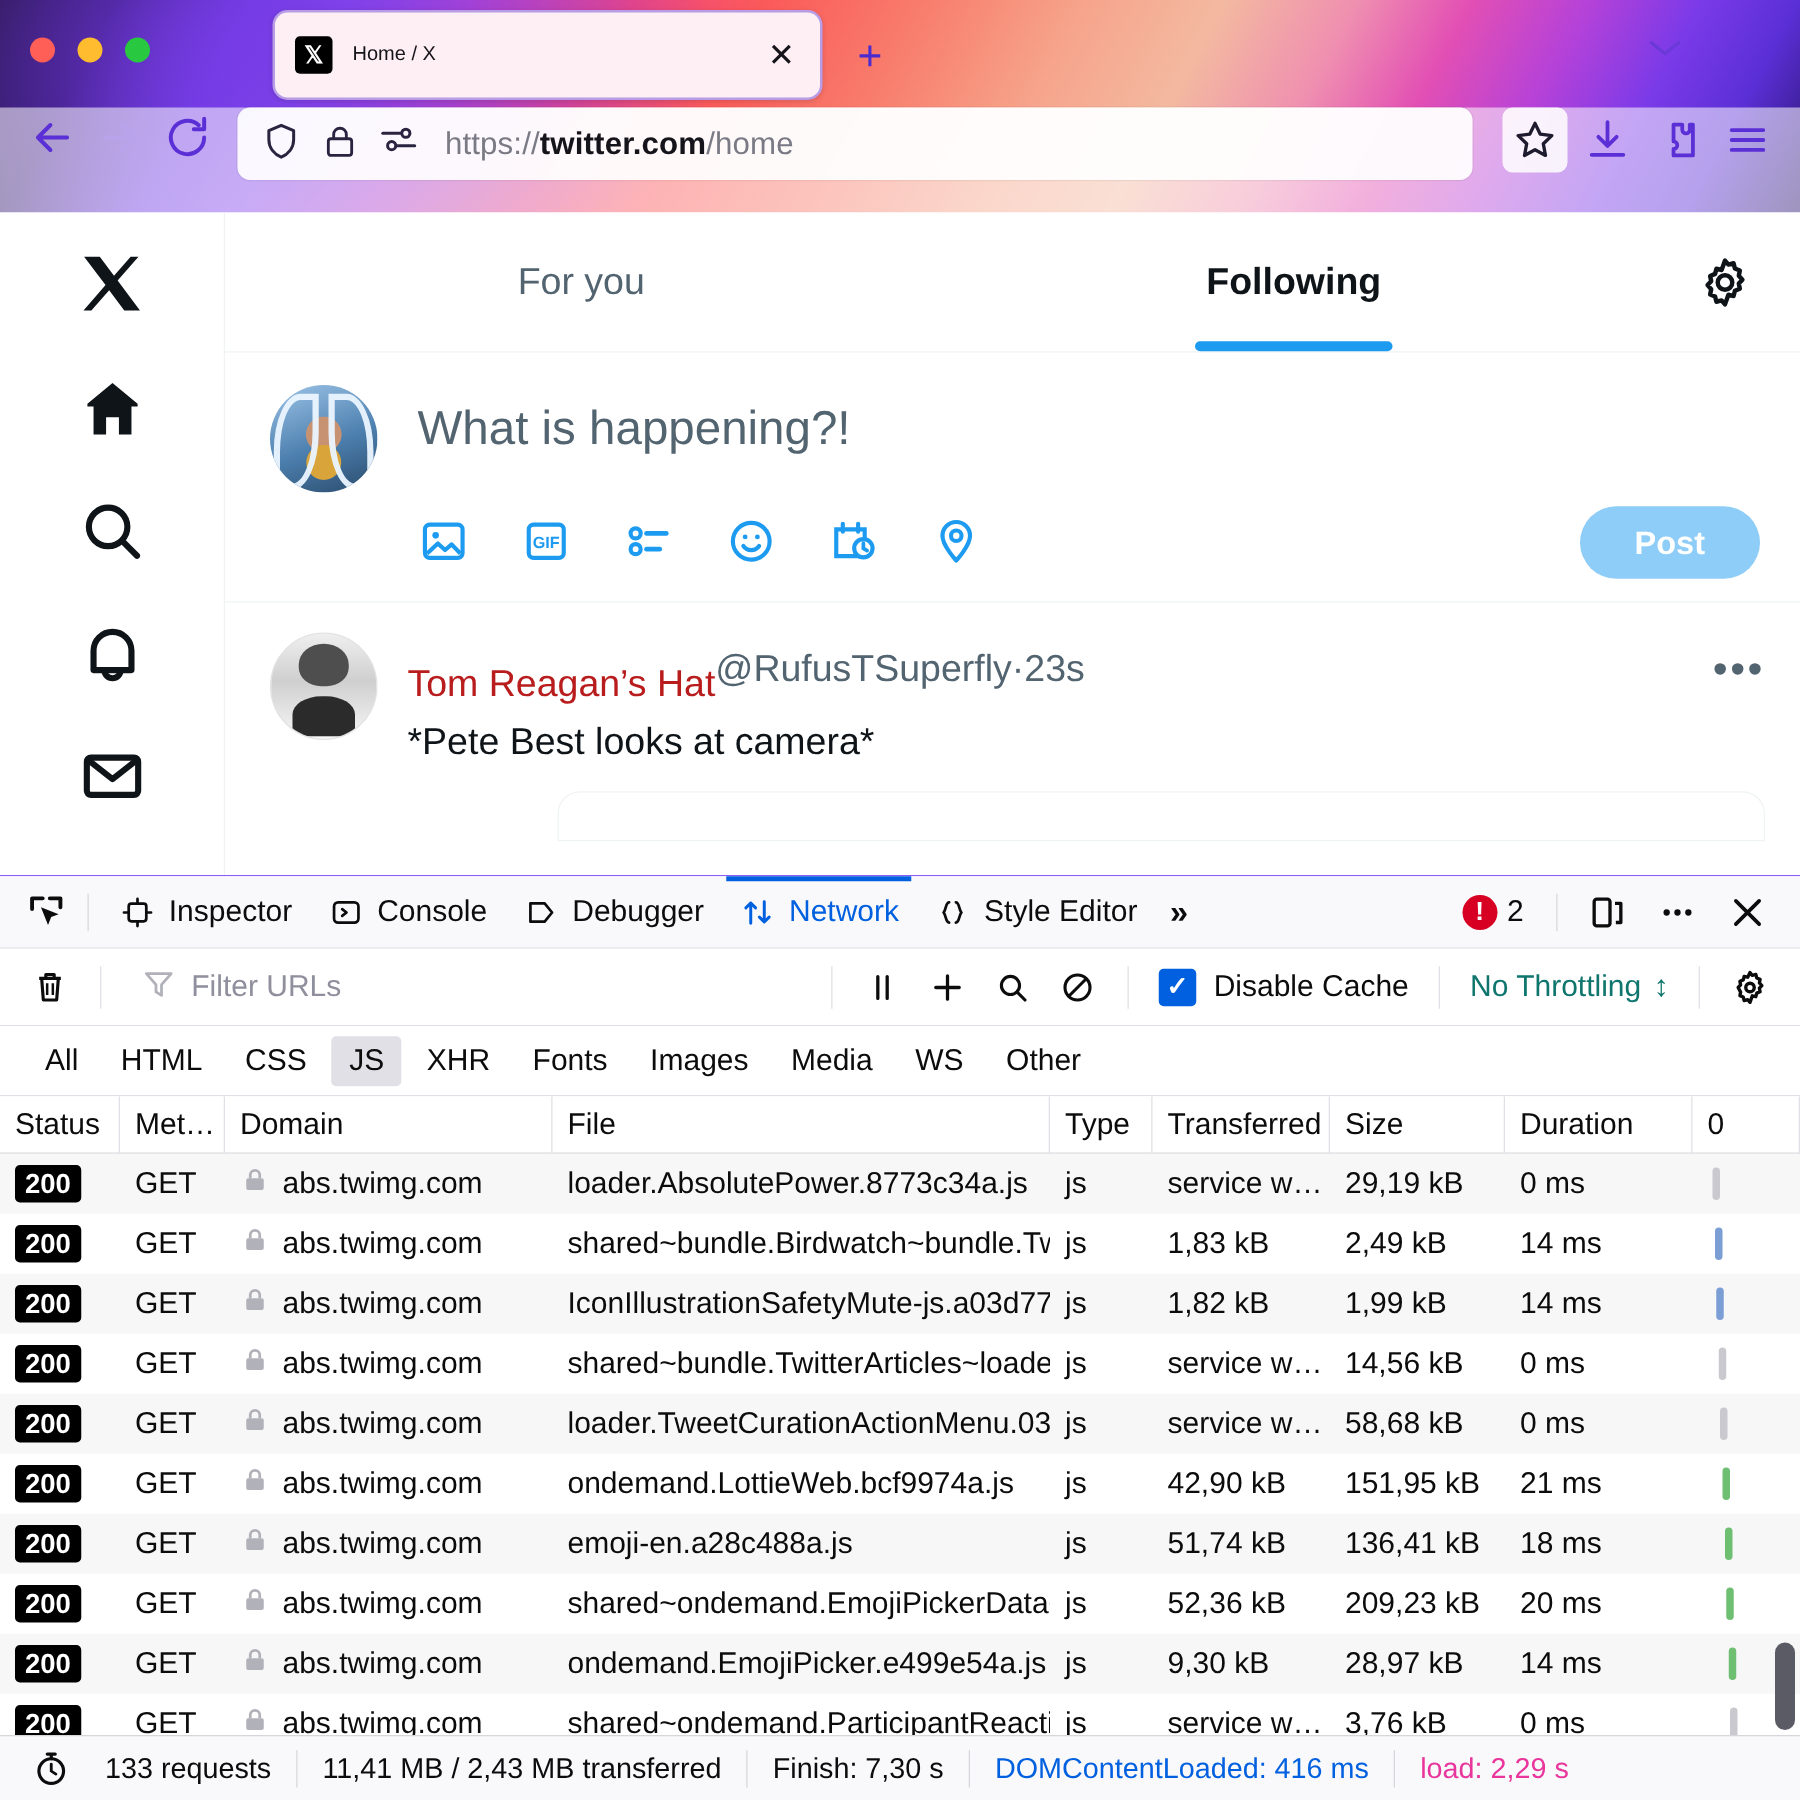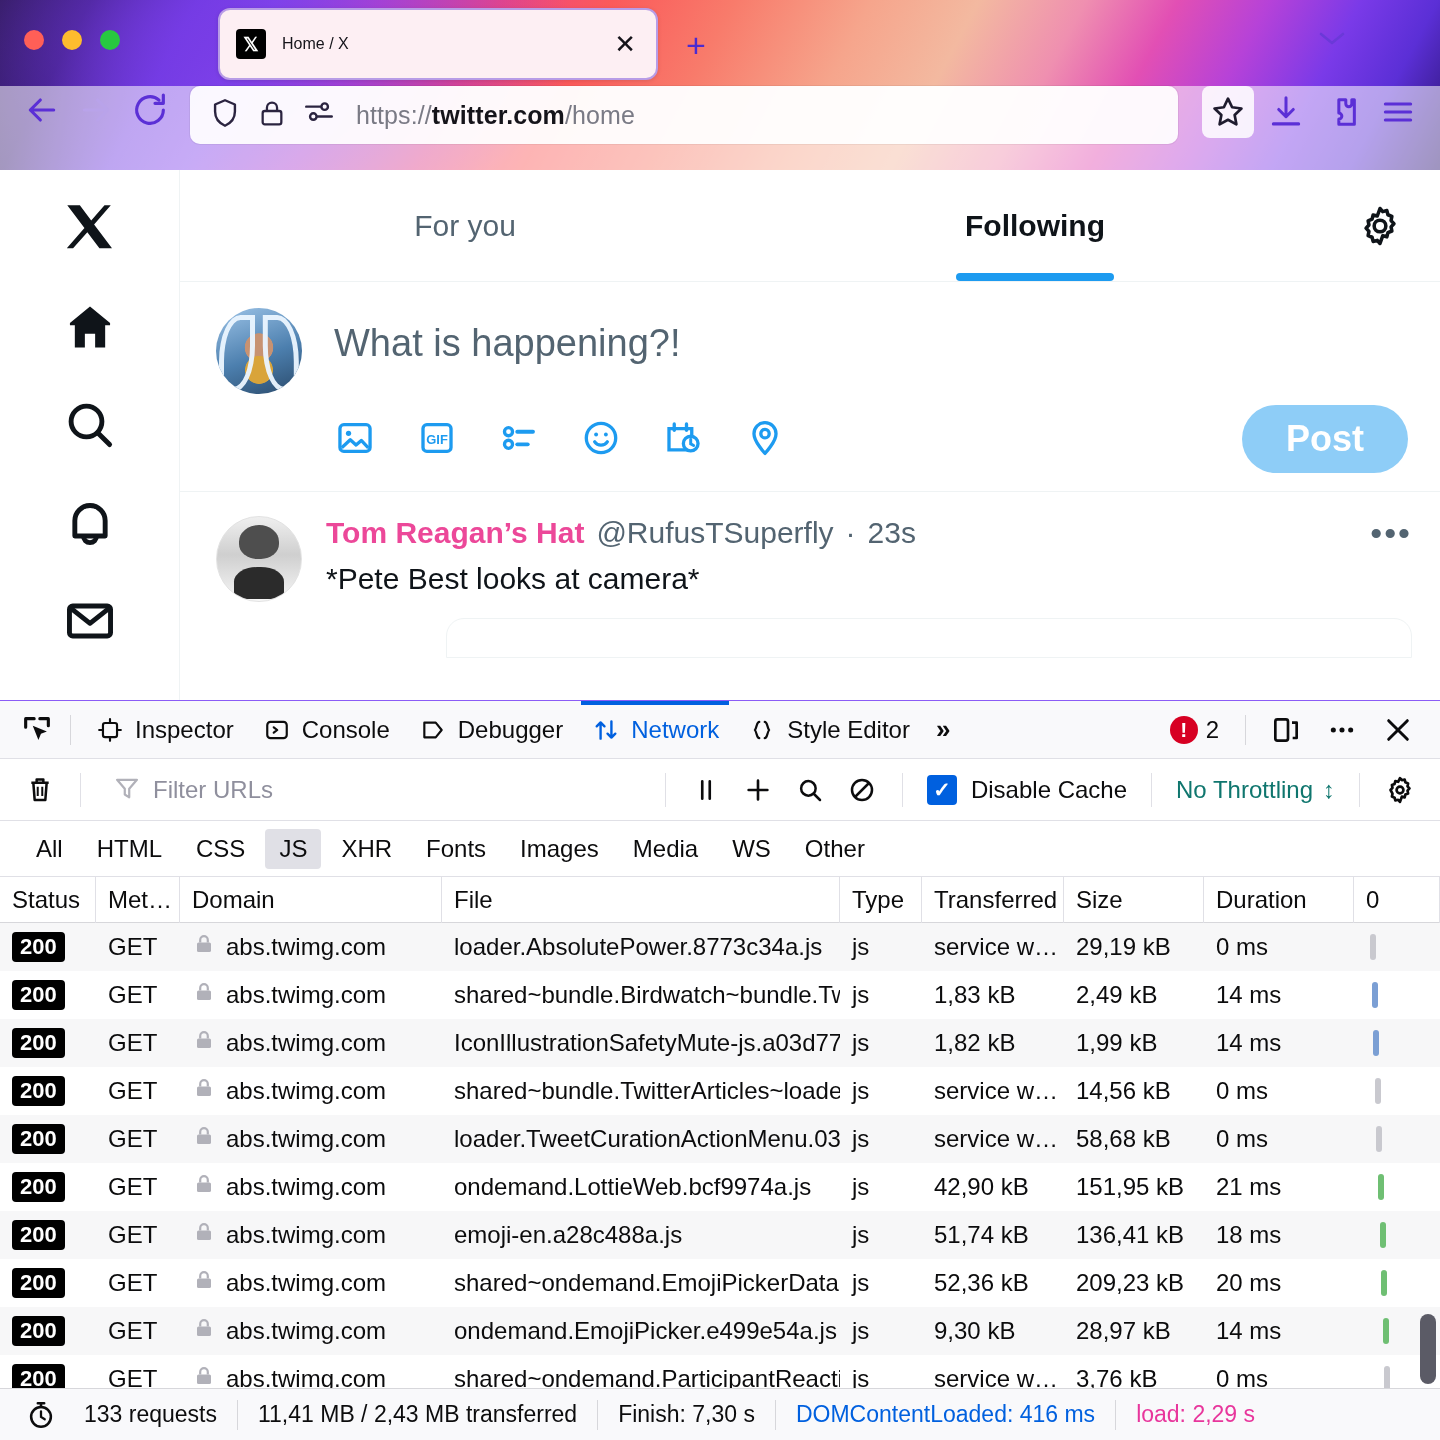--- a/index.html
+++ b/index.html
@@ -159,21 +159,21 @@
   .composer-placeholder {
     font-size: 38px; color: #536471; padding: 14px 0 0 8px;
   }
   .composer-actions {
     display:flex; align-items:center; margin-top: 40px;
   }
   .composer-icons { display:flex; gap: 38px; padding-left: 8px; }
   .ci { width: 44px; height: 44px; }
   .post-btn {
     margin-left: auto; margin-right: 4px;
-    background: #8ecdf7; color: #fff; font-weight: 700; font-size: 36px;
+    background: #8ecdf7; color: #fff; font-weight: 700; font-size: 26px;
     border: none; border-radius: 999px;
     padding: 16px 44px; line-height: 1;
   }
 
   .tweet { display:flex; padding: 24px 28px 10px 36px; gap: 24px; }
   .tweet-av {
     width: 86px; height: 86px; border-radius: 50%; flex:0 0 auto;
     overflow:hidden; position:relative;
     background: linear-gradient(180deg,#efefef 0%,#cfcfcf 45%,#f7f7f7 100%);
     border: 1px solid #e2e2e2;
@@ -181,22 +181,22 @@
   .tweet-av::before {
     content:""; position:absolute; left:26%; top:10%; width:48%; height:40%;
     border-radius:50% 50% 45% 45%; background:#4e4e4e;
   }
   .tweet-av::after {
     content:""; position:absolute; left:20%; bottom:2%; width:60%; height:38%;
     background:#2b2b2b; border-radius: 46% 46% 12% 12%;
   }
   .tweet-body { flex:1; min-width:0; }
   .tweet-head { display:flex; align-items:center; font-size:30px; }
-  .tw-name { font-weight: 700; color:#ec4899; }
-  .tw-handle { color:#536471; margin-left: 12px; }
+  .tw-name { font-weight: 400; color:#b91c1c;margin-top:25px; }
+  .tw-handle { color:#536471; }
   .tw-dots { margin-left:auto; color:#536471; font-size: 34px; letter-spacing:2px; line-height: .6; }
   .tweet-text { font-size: 30px; color:#0f1419; margin-top: 12px; }
   .tweet-card {
     margin: 22px 0 0 120px; height: 40px;
     border: 1px solid #eff3f4; border-radius: 18px 18px 0 0;
   }
 
   
   .devtools {
     position:absolute; left:0; right:0; top: 700px; bottom: 0;

